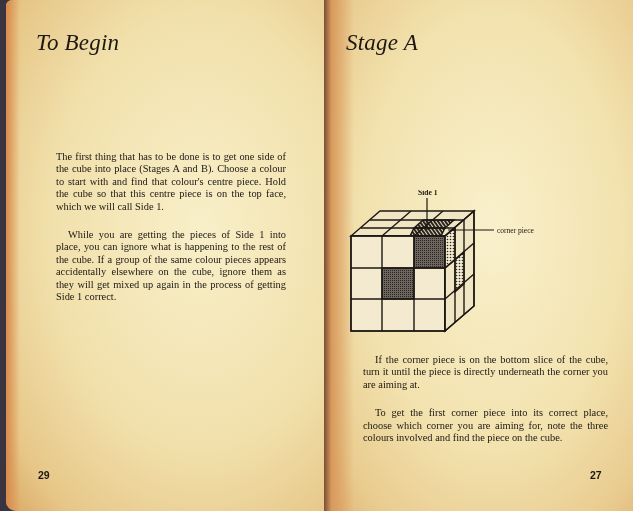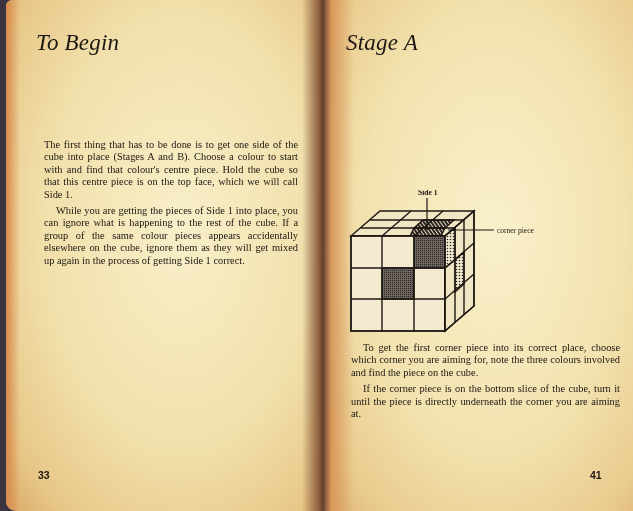--- a/index.html
+++ b/index.html
@@ -10,20 +10,21 @@
   }
   .page {
     position:absolute; top:0; height:511px; overflow:hidden;
     color:#1c1712;
   }
   .page-left {
     left:6px; width:318px;
     background:
       radial-gradient(ellipse at 55% 45%, #f8efc9 0%, #f1e0ab 55%, #e7c788 85%, #d9a865 100%);
     border-radius:6px 0 0 10px;
+    padding-left:36px;
   }
   .page-left::before {
     content:""; position:absolute; left:0; top:0; width:14px; height:100%;
     background:linear-gradient(to right, #d88a4a, rgba(230,170,100,0));
   }
   .page-left::after {
     content:""; position:absolute; right:0; top:0; width:22px; height:100%;
     background:linear-gradient(to right, rgba(200,140,90,0), #8a5a3c 80%, #5b3a2a);
   }
   .page-right {
@@ -37,36 +38,36 @@
     background:linear-gradient(to right, #7a4e36, #d99a5c 25%, rgba(240,210,150,0));
   }
   .title {
     position:absolute; font-style:italic; font-size:23px; margin:0;
     font-weight:normal; letter-spacing:0.2px;
   }
   .body-text {
     position:absolute; font-size:10.4px; line-height:12.4px; text-align:justify;
     margin:0;
   }
-  .body-text p { margin:4px; }
+  .body-text p { margin:16px; }
   .body-text p.indent { text-indent:12px;font-family:Liberation Serif, serif; }
   .pagenum { position:absolute; font-size:10.5px; font-weight:bold; font-family:"Liberation Sans", sans-serif; }
   .diagram { position:absolute; left:20px; top:190px; width:240px; height:150px; }
   .label-small { font-family:"Liberation Serif", serif; font-size:7.5px; font-weight:bold; fill:#1c1712; }
 </style>
 </head>
 <body>
 
 <div class="page page-left">
   <h1 class="title" style="left:30px; top:30px;">To Begin</h1>
   <div class="body-text" style="left:34px; top:135px; width:262px;">
     <p>The first thing that has to be done is to get one side of the cube into place (Stages A and B). Choose a colour to start with and find that colour's centre piece. Hold the cube so that this centre piece is on the top face, which we will call Side 1.</p>
     <p class="indent">While you are getting the pieces of Side 1 into place, you can ignore what is happening to the rest of the cube. If a group of the same colour pieces appears accidentally elsewhere on the cube, ignore them as they will get mixed up again in the process of getting Side 1 correct.</p>
   </div>
-  <div class="pagenum" style="left:32px; top:469px;">33</div>
+  <div class="pagenum" style="left:32px; top:469px;">29</div>
 </div>
 
 <div class="page page-right">
   <h1 class="title" style="left:22px; top:30px;">Stage A</h1>
 
   <svg class="diagram" viewBox="0 0 240 150">
     <defs>
       <pattern id="dots" width="3" height="3" patternUnits="userSpaceOnUse">
         <rect width="3" height="3" fill="#f3ead0"></rect>
         <circle cx="1.5" cy="1.5" r="0.8" fill="#2a2520"></circle>
@@ -113,17 +114,17 @@
       <polygon points="101,46 130,21 130,116 101,141"></polygon>
 
       <line x1="83" y1="8" x2="83" y2="40" stroke-width="1.2"></line>
       <line x1="104" y1="40" x2="150" y2="40" stroke-width="1.2"></line>
     </g>
     <text class="label-small" x="74" y="5">Side 1</text>
     <text class="label-small" x="153" y="43" style="font-weight:normal;">corner piece</text>
   </svg>
 
   <div class="body-text" style="left:23px; top:338px; width:277px;">
+    <p class="indent">If the corner piece is on the bottom slice of the cube, turn it until the piece is directly underneath the corner you are aiming at.</p>
     <p class="indent">To get the first corner piece into its correct place, choose which corner you are aiming for, note the three colours involved and find the piece on the cube.</p>
-    <p class="indent">If the corner piece is on the bottom slice of the cube, turn it until the piece is directly underneath the corner you are aiming at.</p>
   </div>
-  <div class="pagenum" style="left:266px; top:469px;">41</div>
+  <div class="pagenum" style="left:266px; top:469px;">27</div>
 </div>
 
 </body></html>

